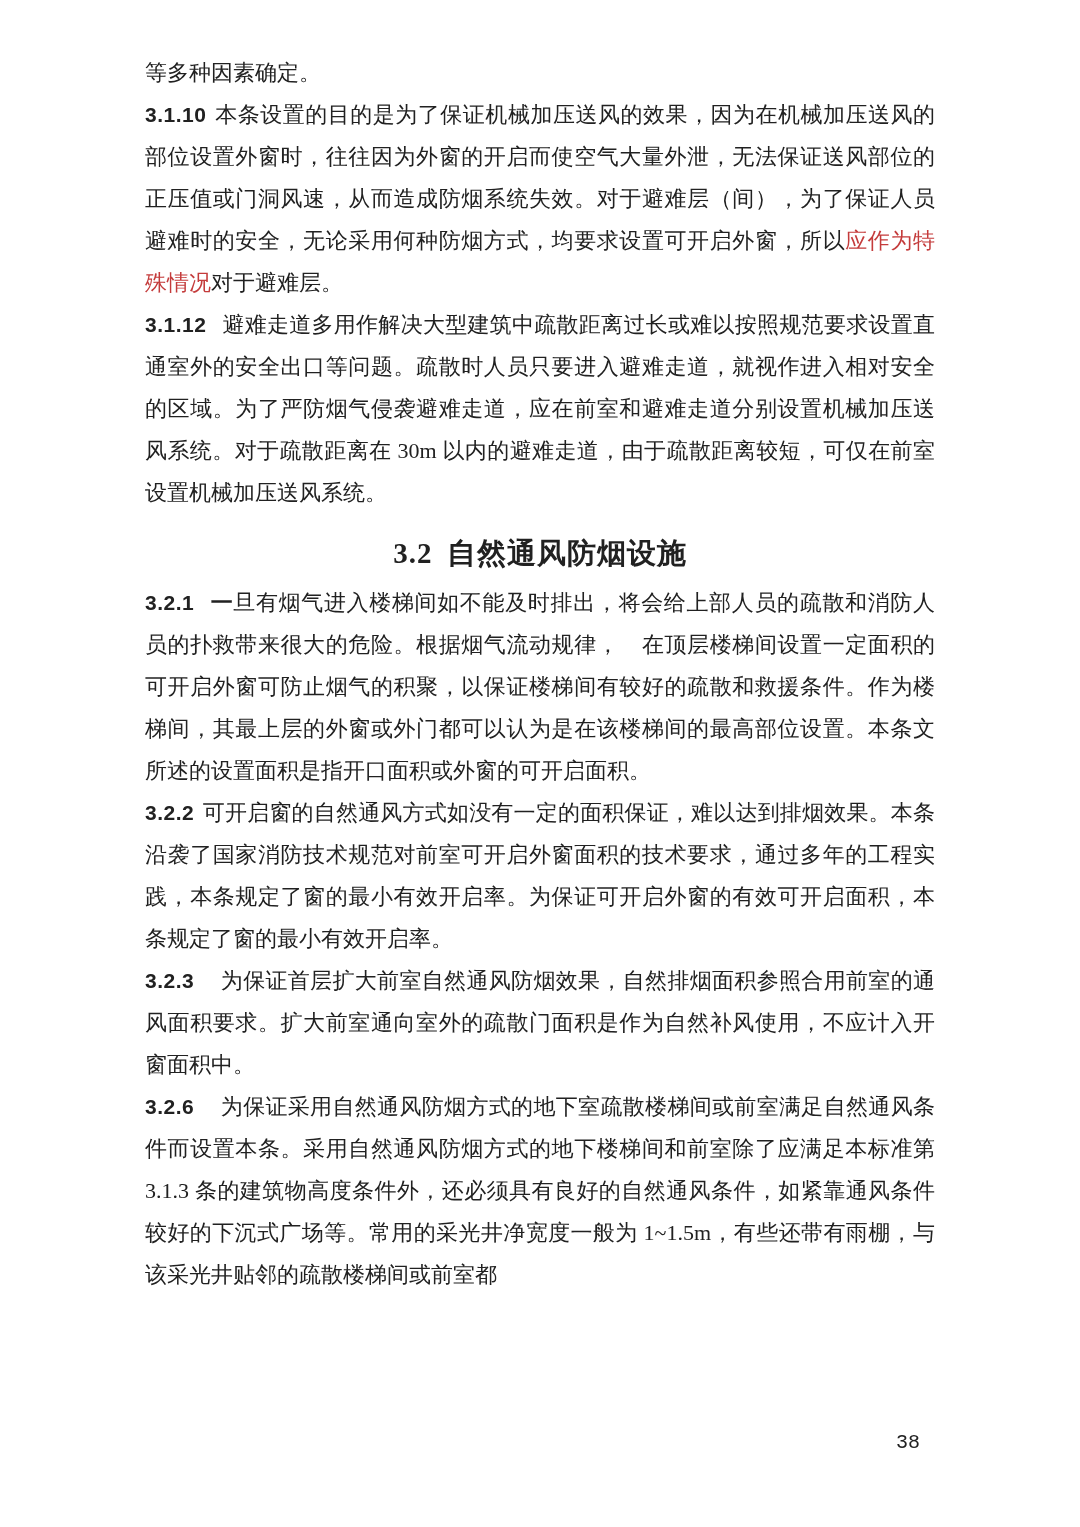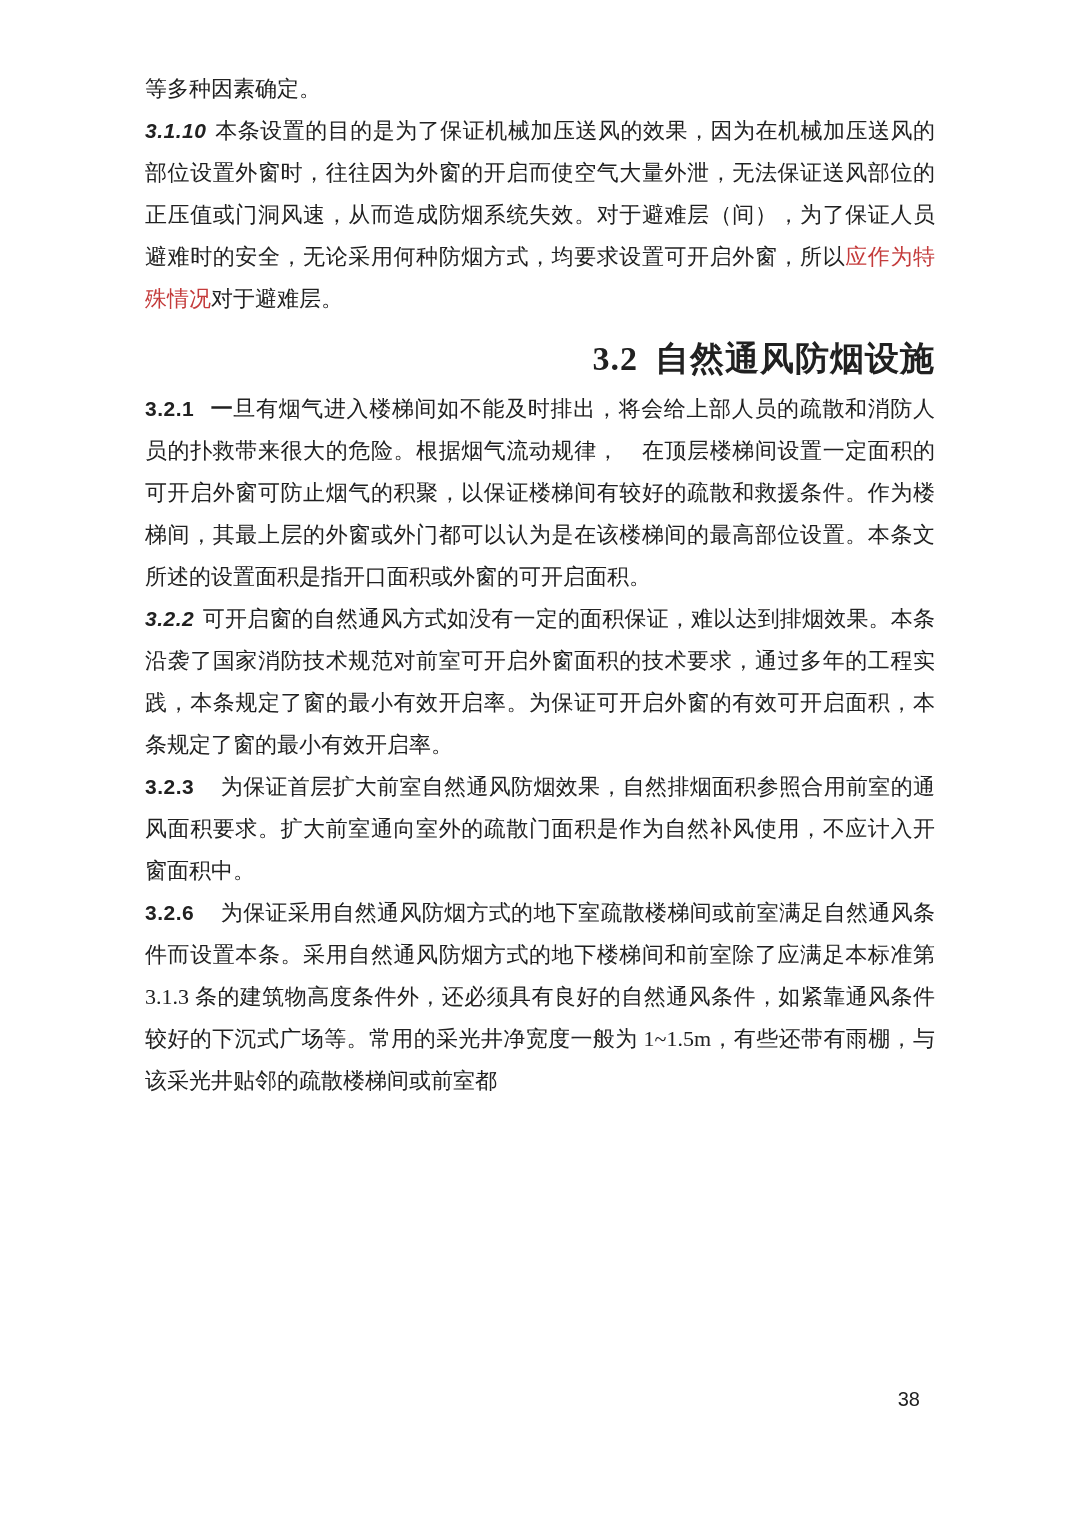--- a/index.html
+++ b/index.html
@@ -6,48 +6,48 @@
     margin: 0;
     padding: 0;
     background: #ffffff;
   }
   .page {
     position: relative;
     width: 1080px;
     height: 1527px;
     box-sizing: border-box;
     background: var(--background, #ffffff);
-    padding: 68px 145px 0 145px;
+    padding: 52px 145px 0 145px;
     font-family: "Liberation Serif", "DejaVu Serif", serif;
     font-size: 22px;
     line-height: 42px;
     color: var(--text, #212121);
     overflow: hidden;
   }
   .para {
     margin: 0;
     text-align: justify;
   }
   .para.indent {
     text-indent: 2em;
   }
   .sec-num {
     font-weight: bold;
     font-family: "Liberation Sans", "DejaVu Sans", sans-serif;
     font-size: 21px;
     letter-spacing: 0.5px;
   }
-  .gap-s { margin-right: 0.40em; font-style: italic; }
+  .gap-s { margin-right: 0.40em; }
   .gap-m { margin-right: 0.75em; }
   .gap-l { margin-right: 1.25em; }
   .bold-dash { font-weight: bold; }
   .heading {
-    font-size: 34px;
+    font-size: 29px;
     font-weight: bold;
-    text-align: right;
+    text-align: center;
     margin: 18px 0 8px 0;
     line-height: 42px;
     letter-spacing: 1px;
   }
   .heading .heading-num {
     font-family: "Liberation Serif", "DejaVu Serif", serif;
     margin-right: 0.5em;
   }
   .ins-red {
     color: var(--highlight-red, #c43b3b);
@@ -62,36 +62,37 @@
     height: 0;
     border-top: 2px solid var(--highlight-red-line, rgba(205, 90, 90, 0.5));
   }
   sup.msup {
     font-size: 13px;
     line-height: 0;
     vertical-align: super;
   }
   .page-number {
     position: absolute;
-    top: 1384px;
+    top: 1428px;
     right: 160px;
     font-size: 20px;
     line-height: 30px;
-    font-family: Liberation Sans, sans-serif;
+    font-family: Liberation Mono, monospace;
   }
 </style>
 </head>
 <body>
 
 <div class="page">
 
   <p class="para"><span>等多种因素确定。</span></p>
 
   <p class="para"><span class="sec-num gap-s">3.1.10</span><span>本条设置的目的是为了保证机械加压送风的效果，因为在机械加压送风的部位设置外窗时，往往因为外窗的开启而使空气大量外泄，无法保证送风部位的正压值或门洞风速，从而造成防烟系统失效。对于避难层（间），为了保证人员避难时的安全，无论采用何种防烟方式，均要求设置可开启外窗，所以</span><span class="ins-red">应作为特殊情况</span><span>对于避难层。</span></p>
 
+  <p class="para"><span class="sec-num gap-m">3.1.12</span><span>避难走道多用作解决大型建筑中疏散距离过长或难以按照规范要求设置直通室外的安全出口等问题。疏散时人员只要进入避难走道，就视作进入相对安全的区域。为了严防烟气侵袭避难走道，应在前室和避难走道分别设置机械加压送风系统。对于疏散距离在 30m 以内的避难走道，由于疏散距离较短，可仅在前室设置机械加压送风系统。</span></p>
 
   <h2 class="heading"><span class="heading-num">3.2</span><span>自然通风防烟设施</span></h2>
 
   <p class="para"><span class="sec-num gap-m">3.2.1</span><span class="bold-dash">一</span><span>旦有烟气进入楼梯间如不能及时排出，将会给上部人员的疏散和消防人员的扑救带来很大的危险。根据烟气流动规律，　在顶层楼梯间设置一定面积的可开启外窗可防止烟气的积聚，以保证楼梯间有较好的疏散和救援条件。作为楼梯间，其最上层的外窗或外门都可以认为是在该楼梯间的最高部位设置。本条文所述的设置面积是指开口面积或外窗的可开启面积。</span></p>
 
   <p class="para"><span class="sec-num gap-s">3.2.2</span><span>可开启窗的自然通风方式如没有一定的面积保证，难以达到排烟效果。本条沿袭了国家消防技术规范对前室可开启外窗面积的技术要求，通过多年的工程实践，本条规定了窗的最小有效开启率。为保证可开启外窗的有效可开启面积，本条规定了窗的最小有效开启率。</span></p>
 
   <p class="para"><span class="sec-num gap-l">3.2.3</span><span>为保证首层扩大前室自然通风防烟效果，自然排烟面积参照合用前室的通风面积要求。扩大前室通向室外的疏散门面积是作为自然补风使用，不应计入开窗面积中。</span></p>
 
 

